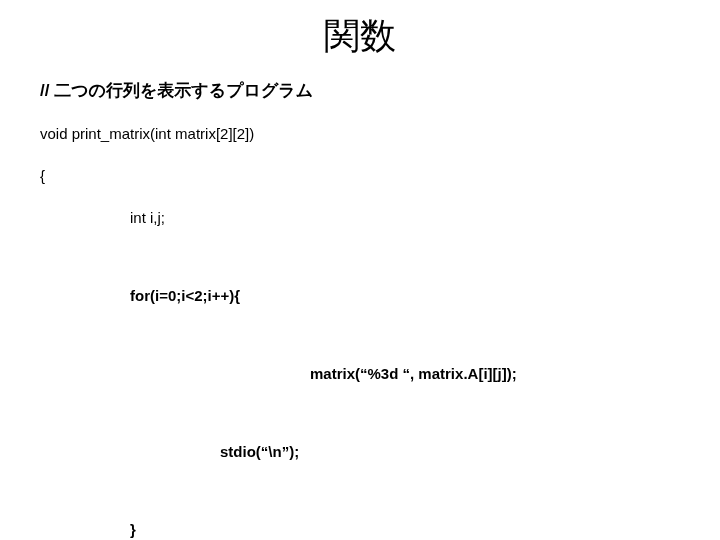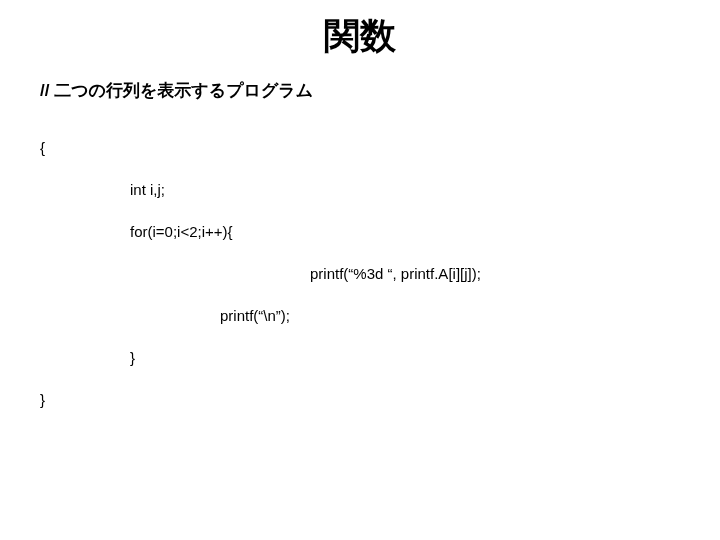--- a/index.html
+++ b/index.html
@@ -7,51 +7,51 @@
       width: 720px;
       height: 540px;
       background: #fff;
       font-family: sans-serif;
       color: #000;
       padding: 12px 40px;
     }
     .title {
       text-align: center;
       font-size: 36px;
-      font-weight: bold;
+      font-weight: normal;
       margin-bottom: 18px;
     }
     .comment {
       font-size: 17px;
       font-weight: bold;
-      margin-bottom: 14px;
     }
     .code {
       font-size: 15px;
       line-height: 1.4;
       white-space: pre;
       font-family: sans-serif;
     }
-    .bold { font-weight: normal; }
+    .bold { font-weight: bold; margin-top: 36px; }
     .ind1 { padding-left: 90px; }
     .ind2 { padding-left: 180px; }
     .ind3 { padding-left: 270px; }
   </style>
 </head>
 <body>
 
 <div class="title">関数</div>
 <div class="comment">// 二つの行列を表示するプログラム</div>
 
 <div class="code">
+<div>void print_matrix(int matrix[2][2])</div>
 <div>{</div>
 <div class="ind1">int i,j;</div>
 <div class="ind1 bold">for(i=0;i&lt;2;i++){</div>
-<div class="ind3 bold">printf(“%3d “, printf.A[i][j]);</div>
-<div class="ind2 bold">printf(“\n”);</div>
+<div class="ind3 bold">matrix(“%3d “, matrix.A[i][j]);</div>
+<div class="ind2 bold">stdio(“\n”);</div>
 <div class="ind1 bold">}</div>
 <div>}</div>
 
 
 
 
 
 
 
 

